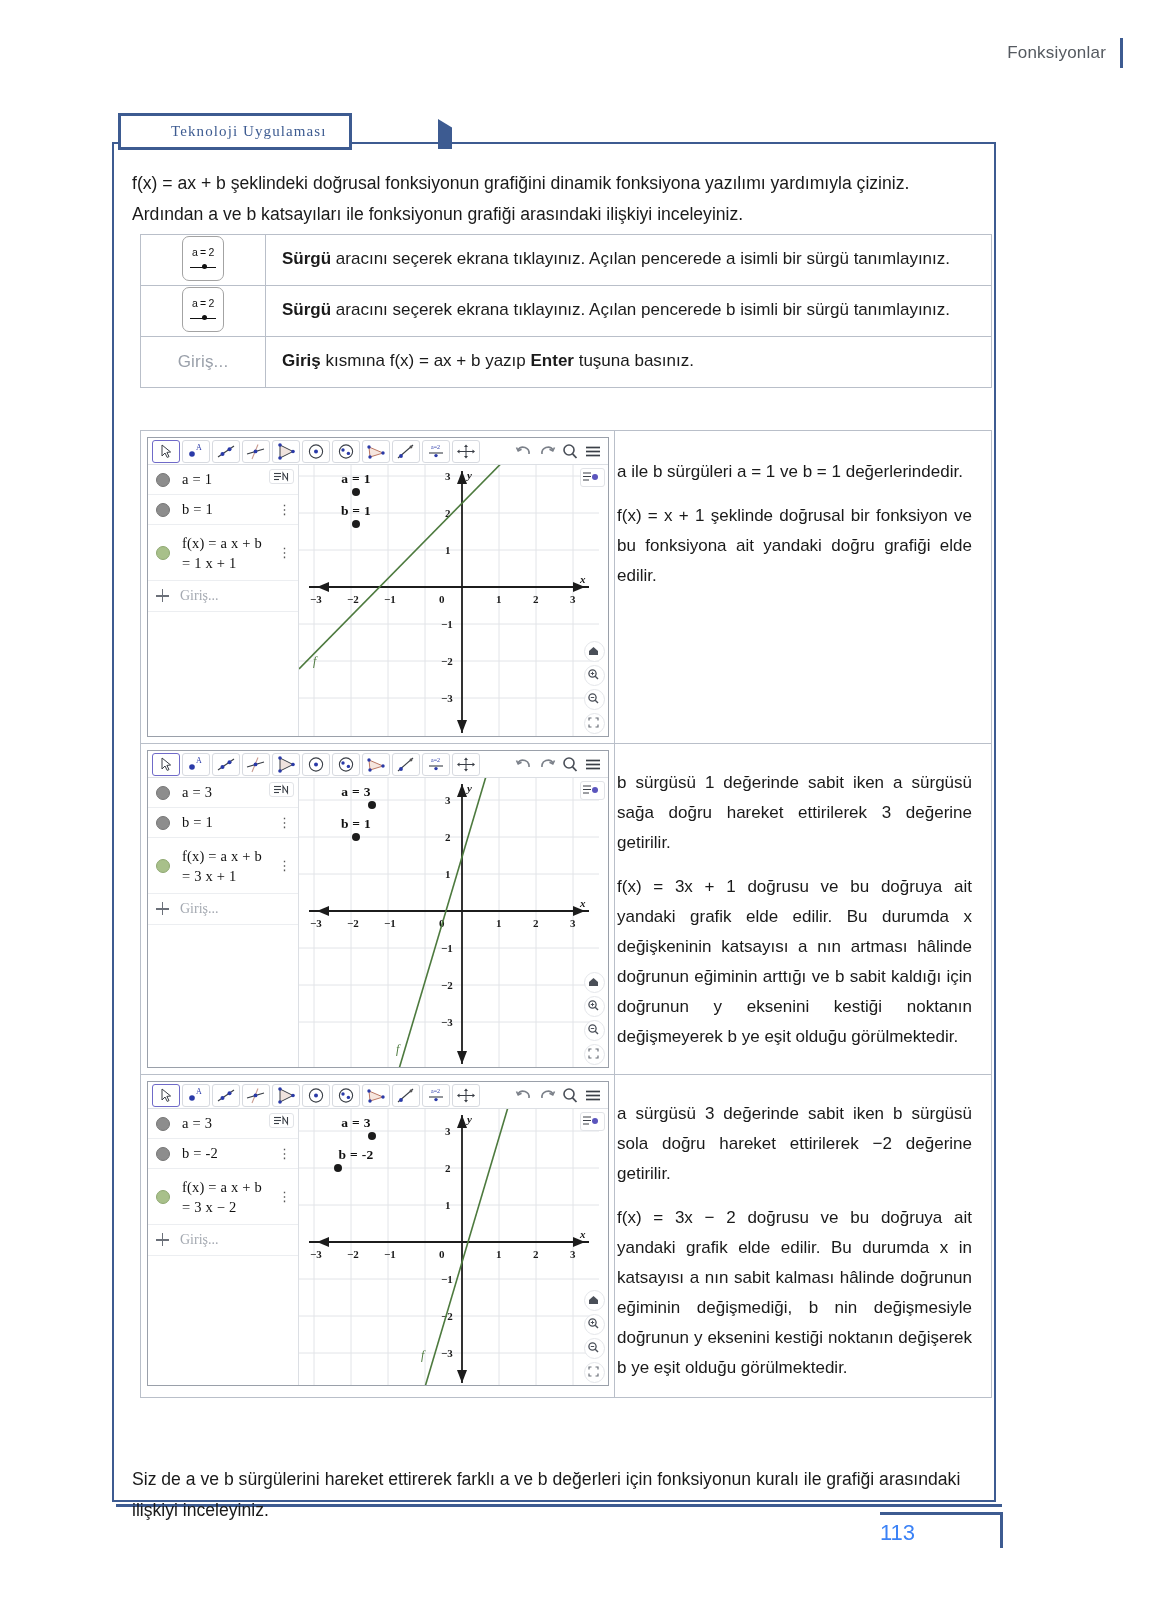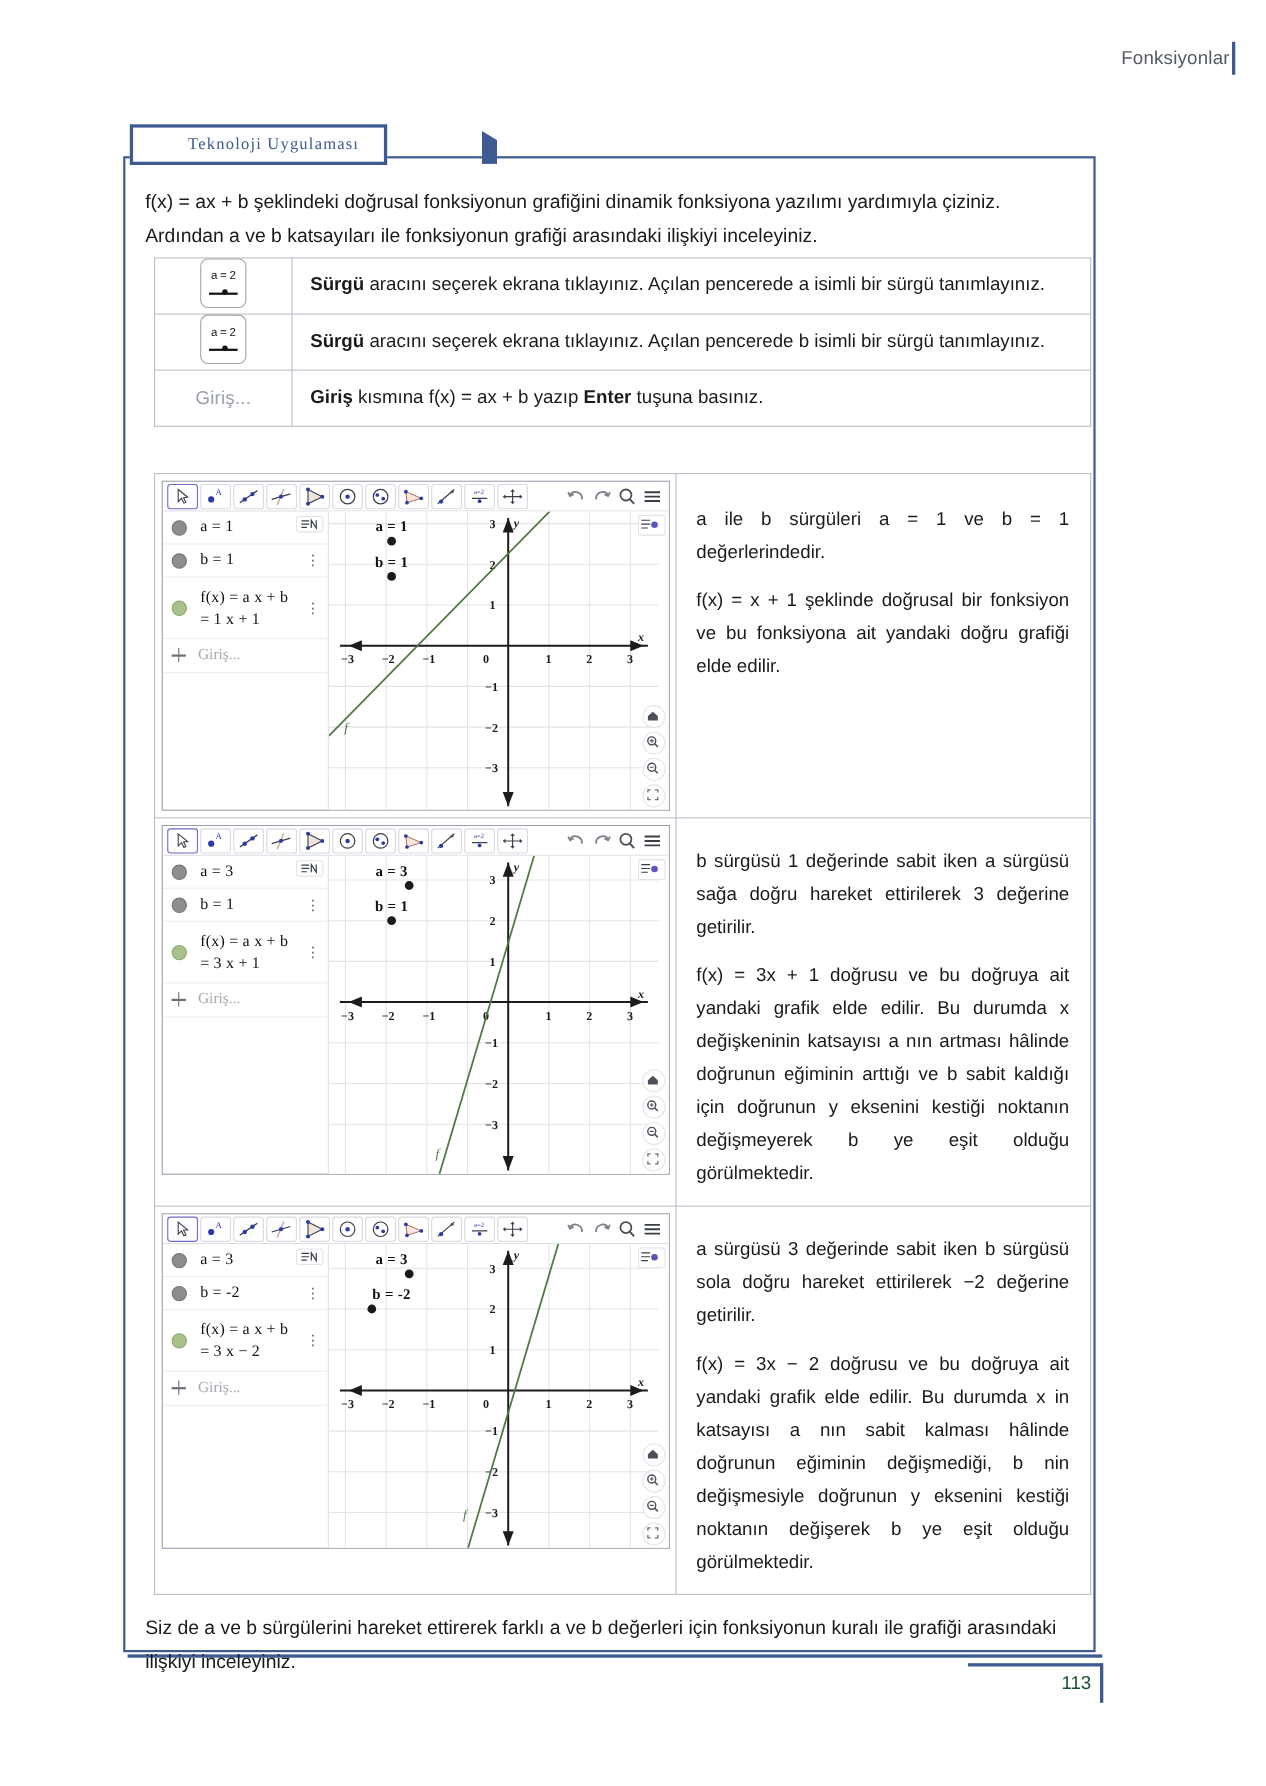--- a/index.html
+++ b/index.html
@@ -7,21 +7,21 @@
     width:1151px;height:1624px;
     font-family:"Liberation Sans", sans-serif;
     color:#1a1a1a;
     position:relative;
     overflow:hidden;
   }
 
   
   .runhead{
     position:absolute; top:38px; right:28px;
-    display:flex; align-items:center; gap:2px;
+    display:flex; align-items:center; gap:14px;
   }
   .runhead .rh-text{
     font-size:17px; color:#555a60; letter-spacing:.2px;
   }
   .runhead .rh-bar{
     width:3px;height:30px;background:#3d5b91;display:block;
   }
 
   
   .frame{
@@ -139,21 +139,21 @@
     border-collapse:collapse;
     table-layout:fixed;
   }
   .gg-table > tbody > tr > td{
     border:1px solid #b9bfc9;
     vertical-align:top;
     padding:0;
   }
   .gg-table td.shot-cell{width:462px;padding:6px 5px 6px 6px;}
   .gg-table td.note-cell{
-    padding:16px 19px 14px 18px;
+    padding:16px 19px 14px 2px;
     font-size:17px;
     line-height:30px;
     text-align:justify;
     vertical-align:top;
   }
 
   
   .gg{
     position:relative;
     border:1px solid #9aa0aa;
@@ -280,22 +280,22 @@
     line-height:31px;
   }
 
   
   .pg-rule{
     position:absolute; left:880px; top:1512px;
     width:122px; height:3px; background:#3d5b91;
   }
   .pg-num{
     position:absolute; left:880px; top:1520px;
-    width:112px; text-align:right;
-    font-size:17px; color:#14532d;
+    width:112px; text-align:left;
+    font-size:22px; color:#3b82f6;
   }
   .pg-tick{
     position:absolute; left:1000px; top:1512px;
     width:3px;height:36px;background:#3d5b91;
   }
 </style>
 </head>
 <body>
 
 <div class="runhead">

